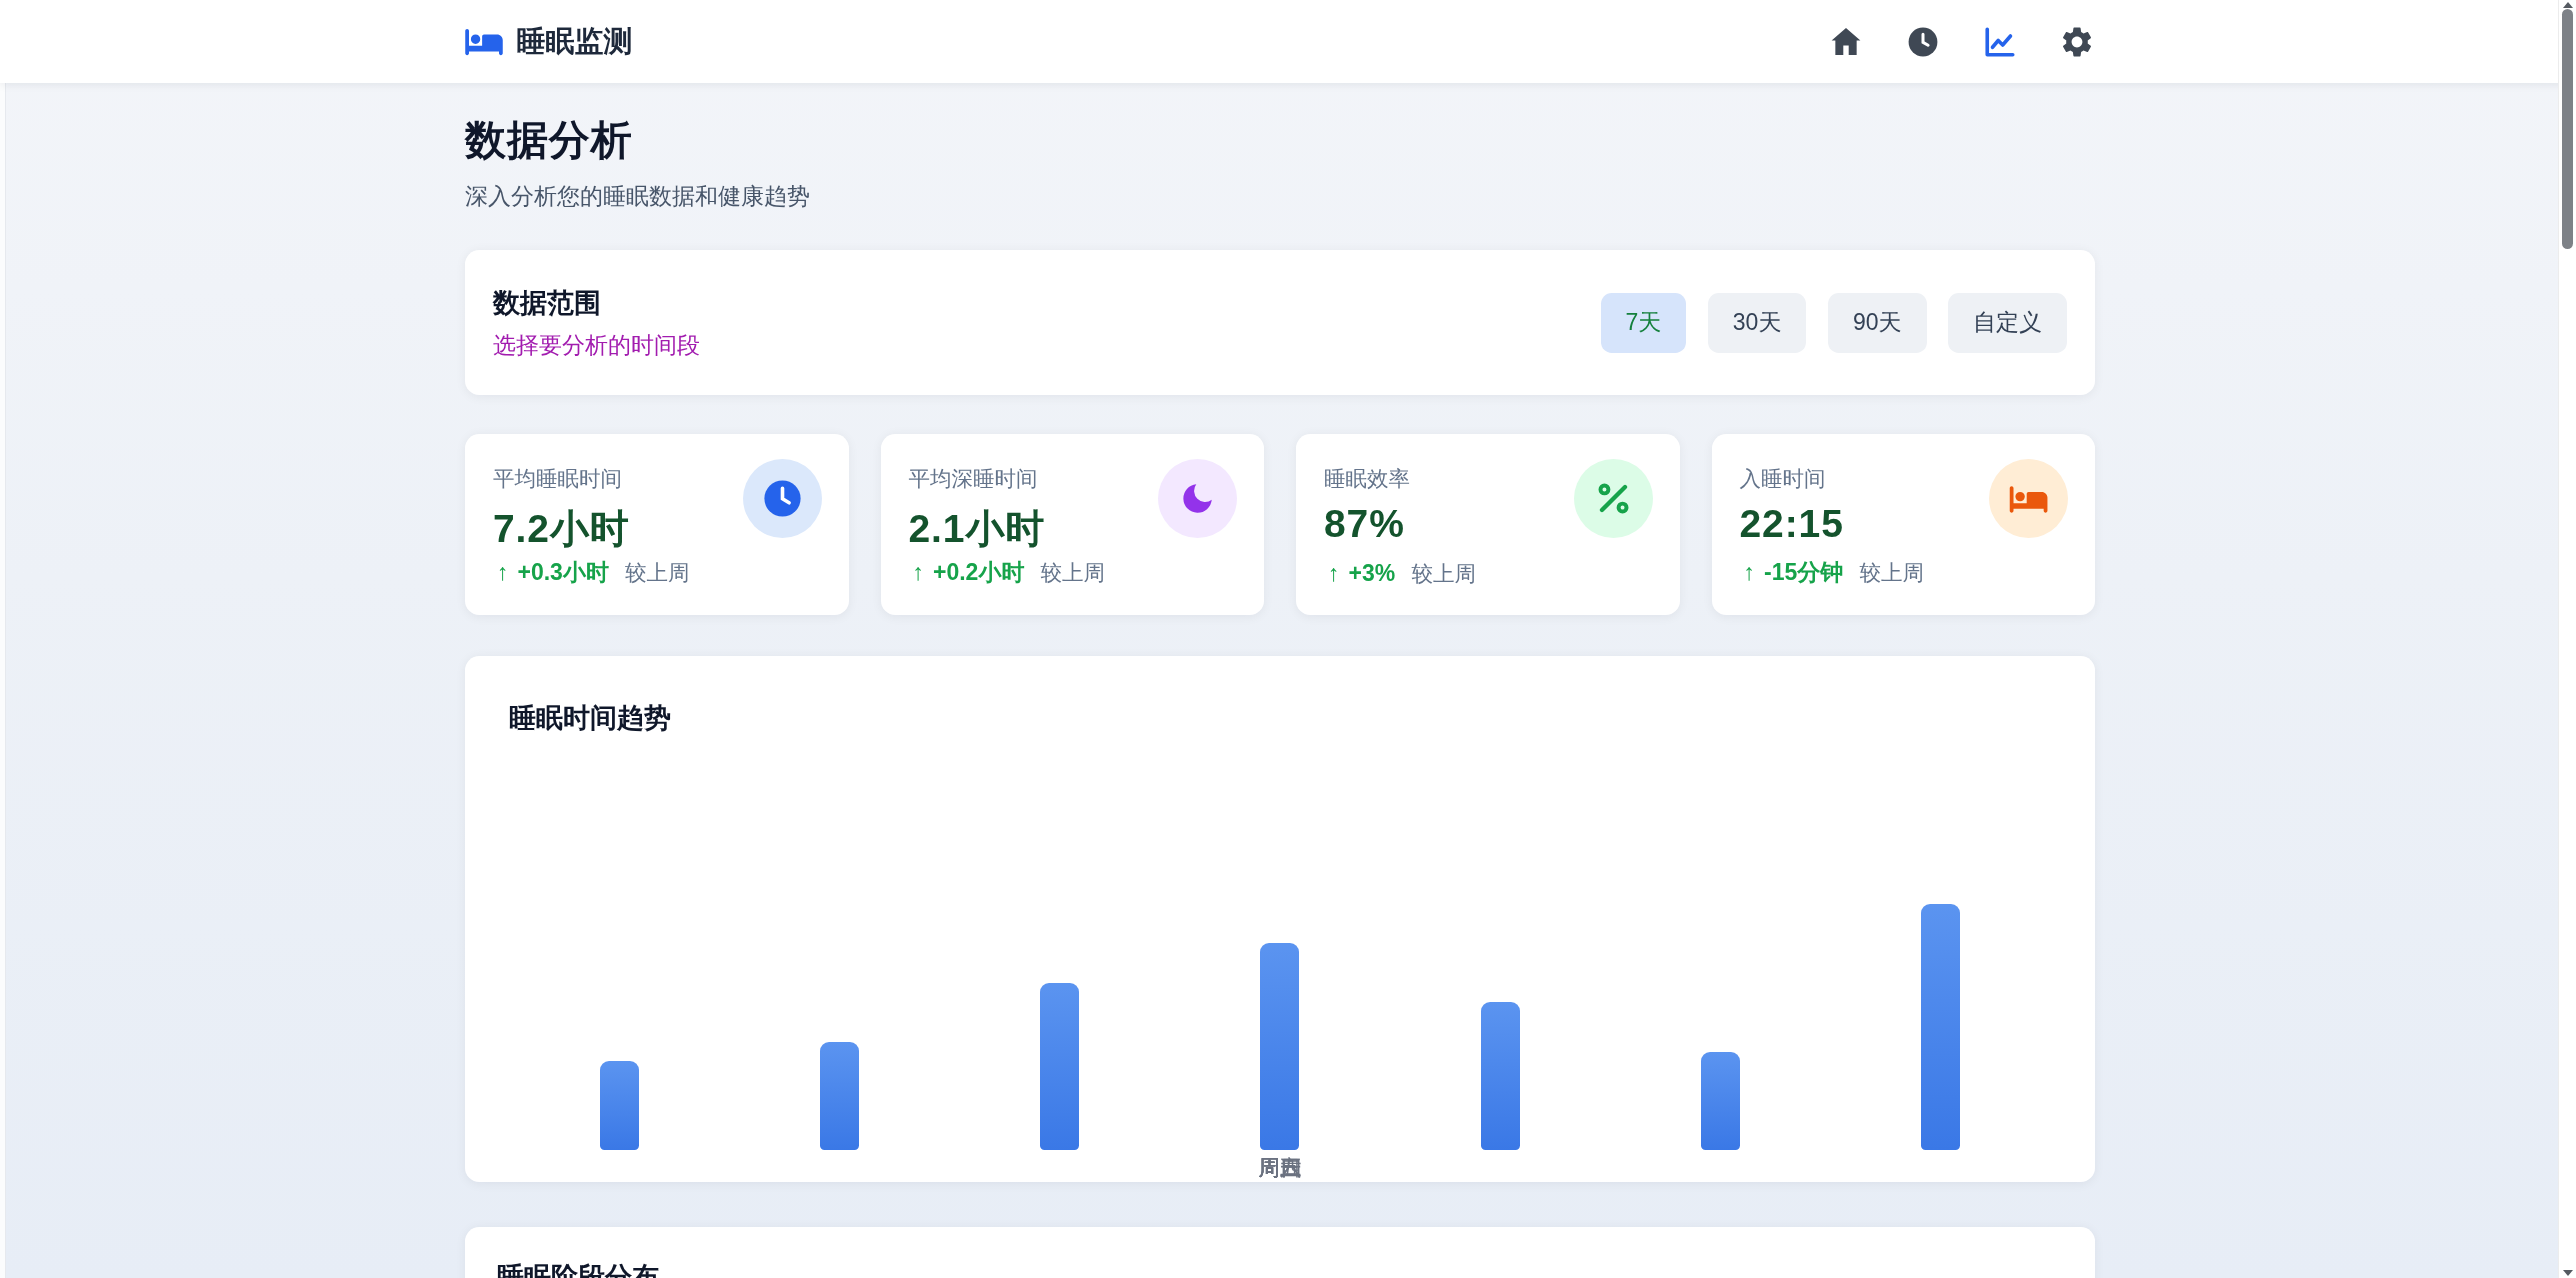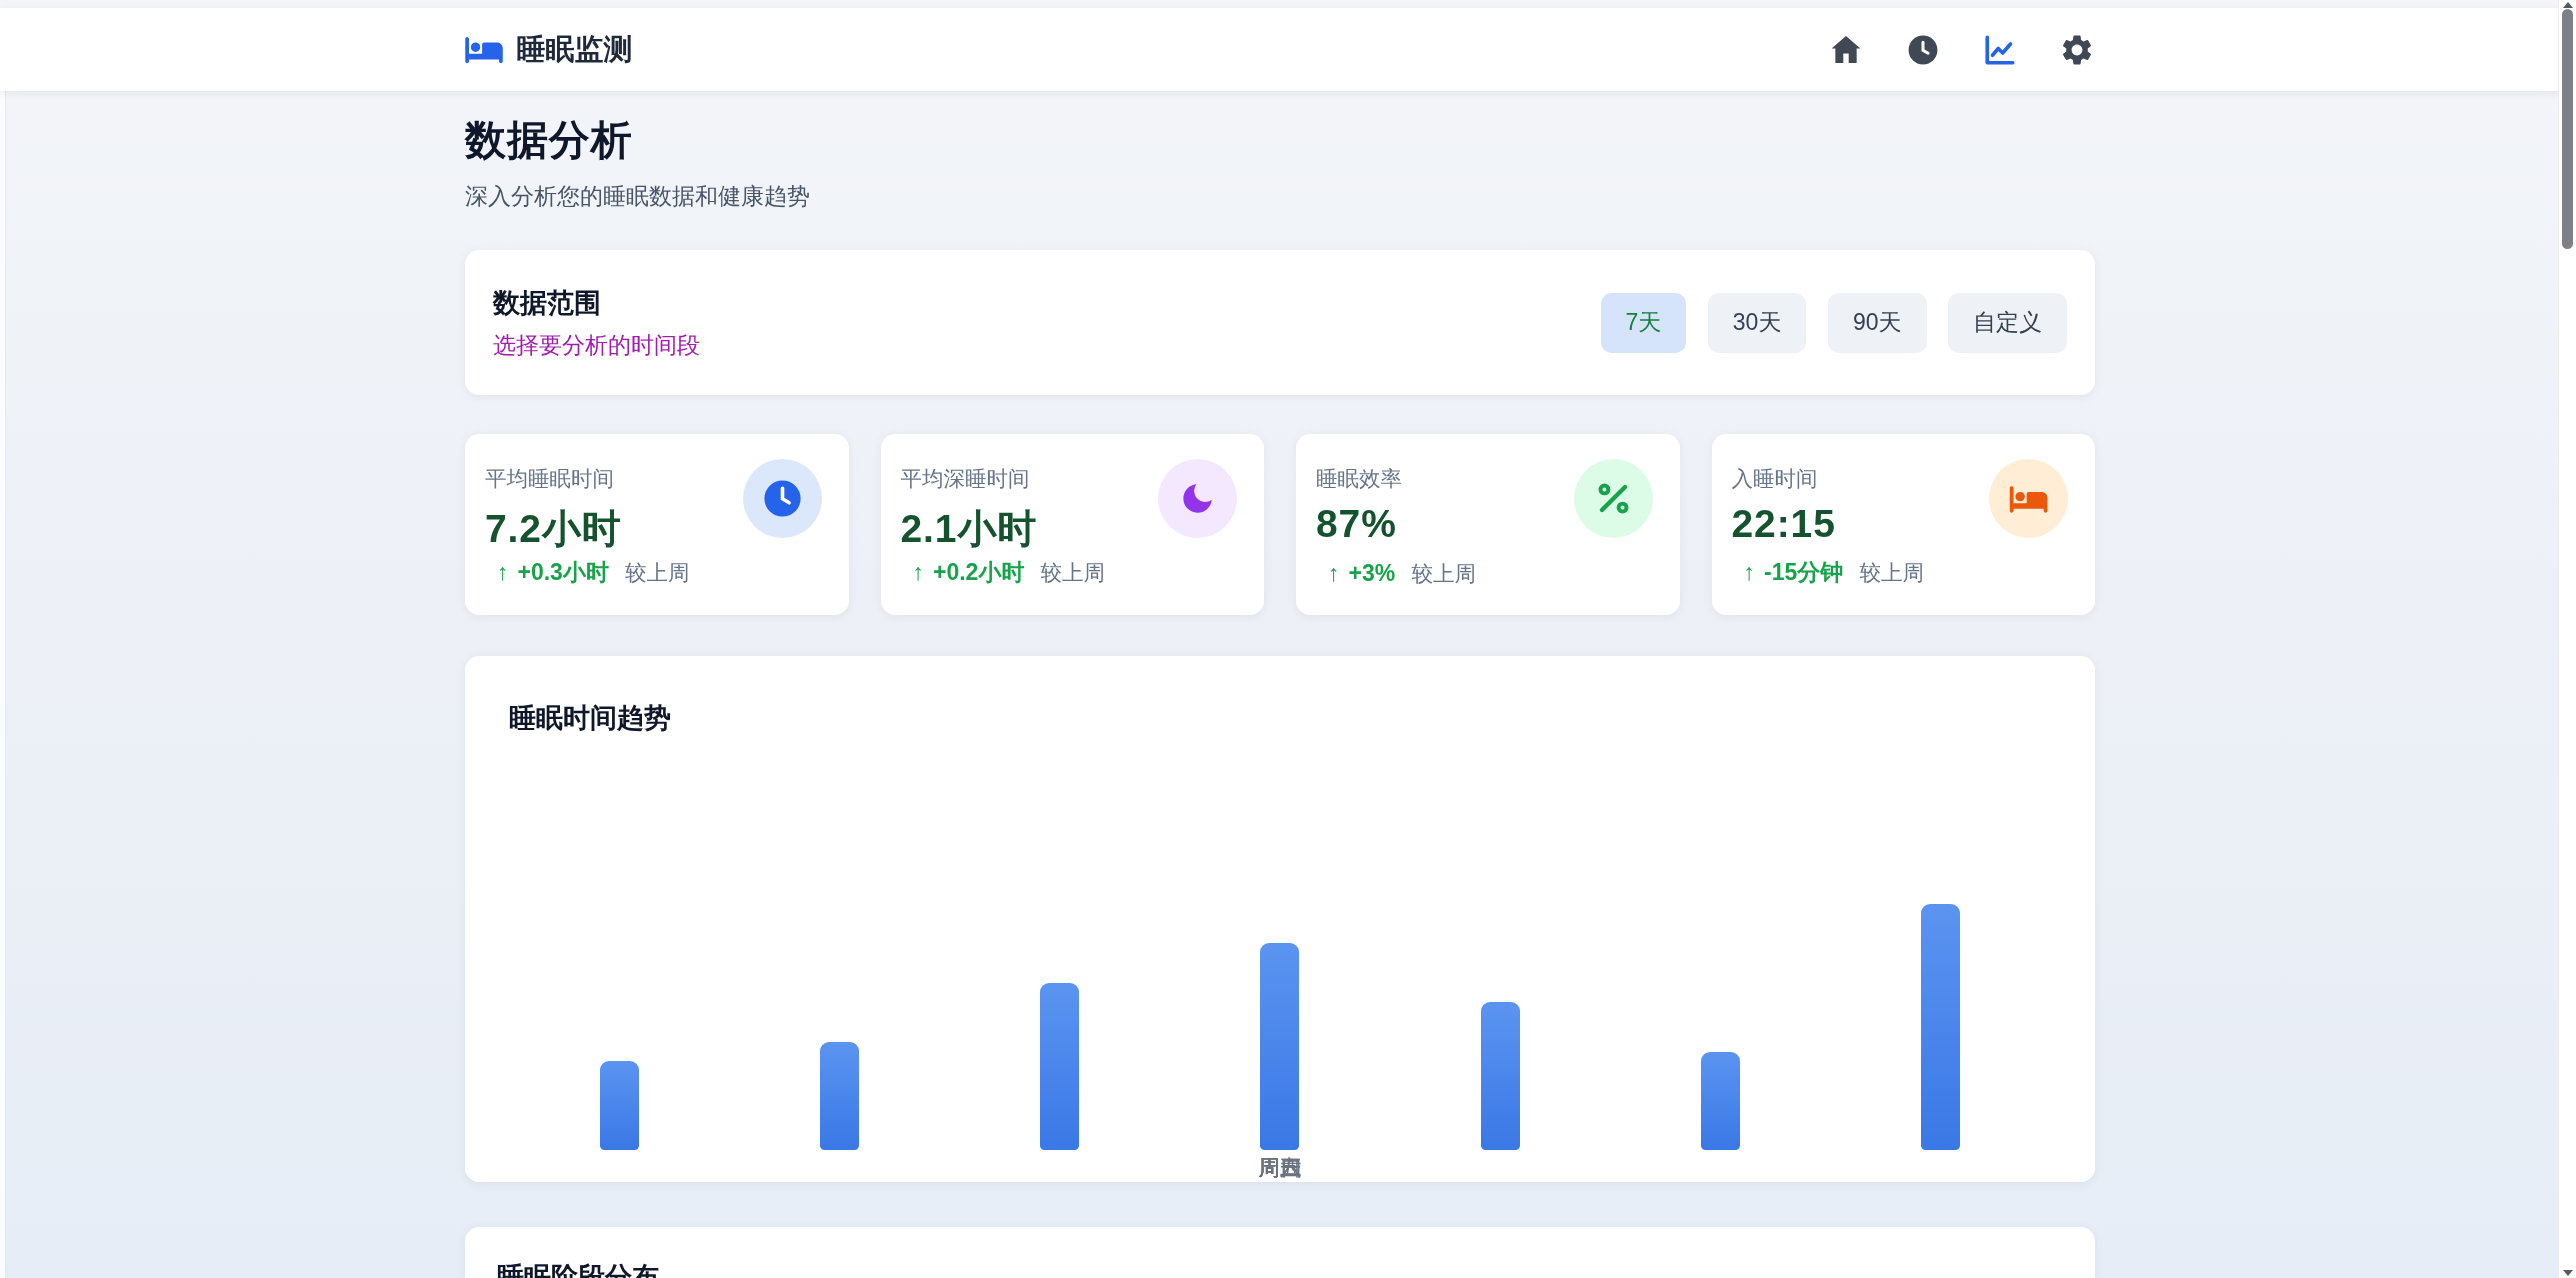--- a/index.html
+++ b/index.html
@@ -4,21 +4,21 @@
 <style>
   * { margin:0; padding:0; box-sizing:border-box; }
   html,body { width:2576px; height:1278px; overflow:hidden; }
   body {
     font-family:"Liberation Sans","DejaVu Sans",sans-serif;
     background:linear-gradient(180deg,#f3f5f9 0%,#edf1f7 45%,#e7edf6 100%);
     position:relative; color:#0f172a;
   }
   
   .navbar {
-    position:absolute; top:8px; left:0; width:2576px; height:83px;
+    position:absolute; top:0; left:0; width:2576px; height:83px;
     background:#ffffff; box-shadow:0 1.8px 9px rgba(15,23,42,.08);
     z-index:5;
   }
   .nav-inner {
     width:1630px; height:100%; margin:0 auto; padding-right:0;
     transform:translateX(-8px);
     display:flex; align-items:center; justify-content:space-between;
   }
   .brand { display:flex; align-items:center; gap:13.4px; }
   .brand-title { font-size:29px; font-weight:700; color:#1e293b; }
@@ -37,21 +37,21 @@
   .range-title { font-size:27px; font-weight:700; color:#0f172a; }
   .range-subtitle { margin-top:9px; font-size:23px; color:#a21caf; }
   .range-btns { display:flex; gap:21.5px; }
   .range-btn {
     border:none; cursor:pointer; border-radius:10.7px; padding:14.3px 25px;
     font-size:23px; font-family:inherit; background:#eef1f5; color:#334155;
   }
   .range-btn.active { background:#d6e4fb; color:#15803d; }
   
   .stats-grid { margin-top:39px; display:grid; grid-template-columns:repeat(4,1fr); gap:32px; }
-  .stat-card { height:181px; padding:30px 20px; position:relative; }
+  .stat-card { height:181px; padding:30px 28px; position:relative; }
   .stat-label { font-size:21.5px; color:#64748b; }
   .stat-value { margin-top:9px; font-size:39px; font-weight:700; color:#14532d; letter-spacing:0.9px; }
   .stat-change-row { position:absolute; left:32px; bottom:27px; display:flex; align-items:baseline; gap:9px; }
   .stat-change { font-size:23px; font-weight:600; color:#16a34a; }
   .stat-note { font-size:21.5px; color:#64748b; margin-left:7.2px; }
   .stat-badge { position:absolute; top:25px; right:27px; }
   
   .trend-card { margin-top:41px; height:526px; padding:44px; }
   .card-title { font-size:27px; font-weight:700; color:#0f172a; }
   .trend-bars { height:414px; display:flex; align-items:flex-end; }

